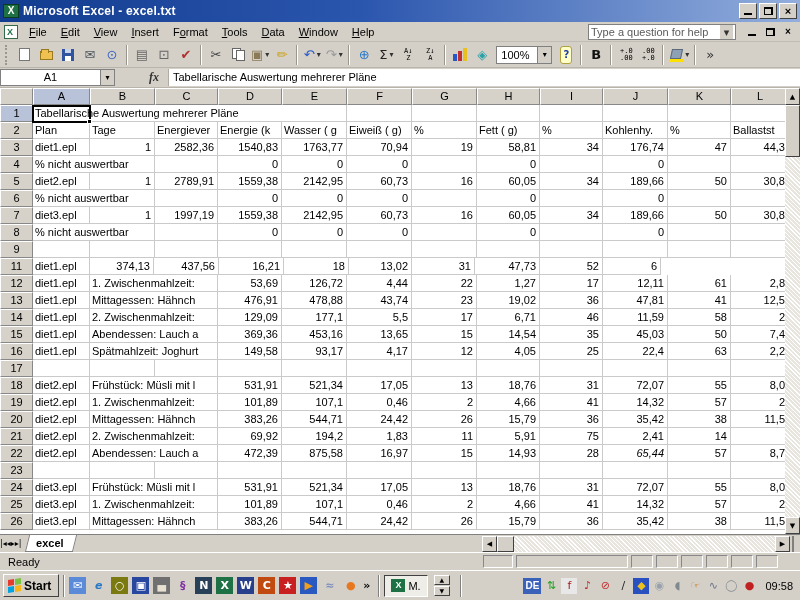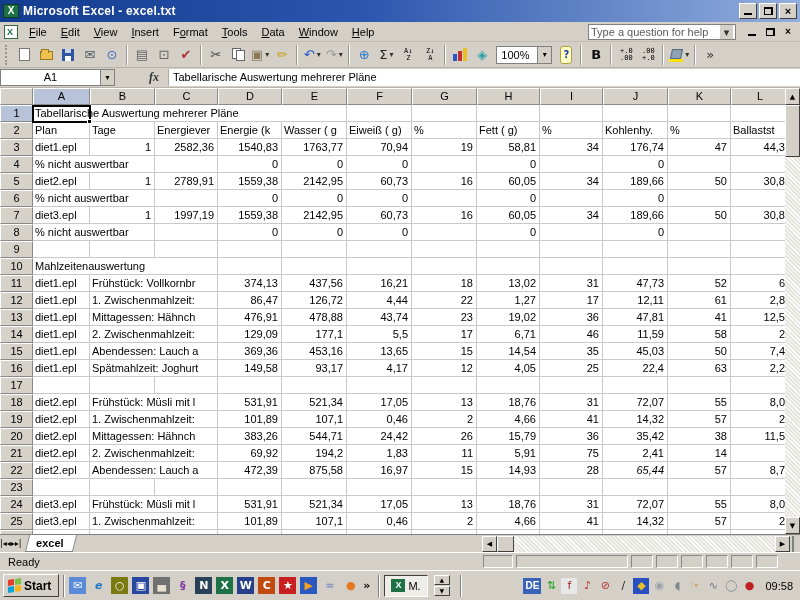--- a/index.html
+++ b/index.html
@@ -449,51 +449,37 @@
           <span class="cell" style="width: 65px;"></span>
           <span class="cell" style="width: 65px;"></span>
           <span class="cell" style="width: 65px;"></span>
           <span class="cell" style="width: 63px;"></span>
           <span class="cell" style="width: 63px;"></span>
           <span class="cell" style="width: 65px;"></span>
           <span class="cell" style="width: 63px;"></span>
           <span class="cell" style="width: 58px;"></span>
         </div>
         <div class="grid-row">
-          <span class="rh">10</span>
-          <span class="cell" style="width: 185px;">Mahlzeitenauswertung</span>
-          <span class="cell" style="width: 64px;"></span>
-          <span class="cell" style="width: 65px;"></span>
-          <span class="cell" style="width: 65px;"></span>
-          <span class="cell" style="width: 65px;"></span>
-          <span class="cell" style="width: 63px;"></span>
-          <span class="cell" style="width: 63px;"></span>
-          <span class="cell" style="width: 65px;"></span>
-          <span class="cell" style="width: 63px;"></span>
-          <span class="cell" style="width: 58px;"></span>
-        </div>
-        <div class="grid-row">
           <span class="rh">11</span>
           <span class="cell" style="width: 57px;">diet1.epl</span>
-          <span class="cell" style="width: 128px;">Frühstück: Vollkornbr</span>
           <span class="cell num" style="width: 64px;">374,13</span>
           <span class="cell num" style="width: 65px;">437,56</span>
           <span class="cell num" style="width: 65px;">16,21</span>
           <span class="cell num" style="width: 65px;">18</span>
           <span class="cell num" style="width: 63px;">13,02</span>
           <span class="cell num" style="width: 63px;">31</span>
           <span class="cell num" style="width: 65px;">47,73</span>
           <span class="cell num" style="width: 63px;">52</span>
           <span class="cell num" style="width: 58px;">6</span>
         </div>
         <div class="grid-row">
           <span class="rh">12</span>
           <span class="cell" style="width: 57px;">diet1.epl</span>
           <span class="cell" style="width: 128px;">1. Zwischenmahlzeit:</span>
-          <span class="cell num" style="width: 64px;">86,47</span>
+          <span class="cell num" style="width: 64px;">53,69</span>
           <span class="cell num" style="width: 65px;">126,72</span>
           <span class="cell num" style="width: 65px;">4,44</span>
           <span class="cell num" style="width: 65px;">22</span>
           <span class="cell num" style="width: 63px;">1,27</span>
           <span class="cell num" style="width: 63px;">17</span>
           <span class="cell num" style="width: 65px;">12,11</span>
           <span class="cell num" style="width: 63px;">61</span>
           <span class="cell num" style="width: 58px;">2,8</span>
         </div>
         <div class="grid-row">

